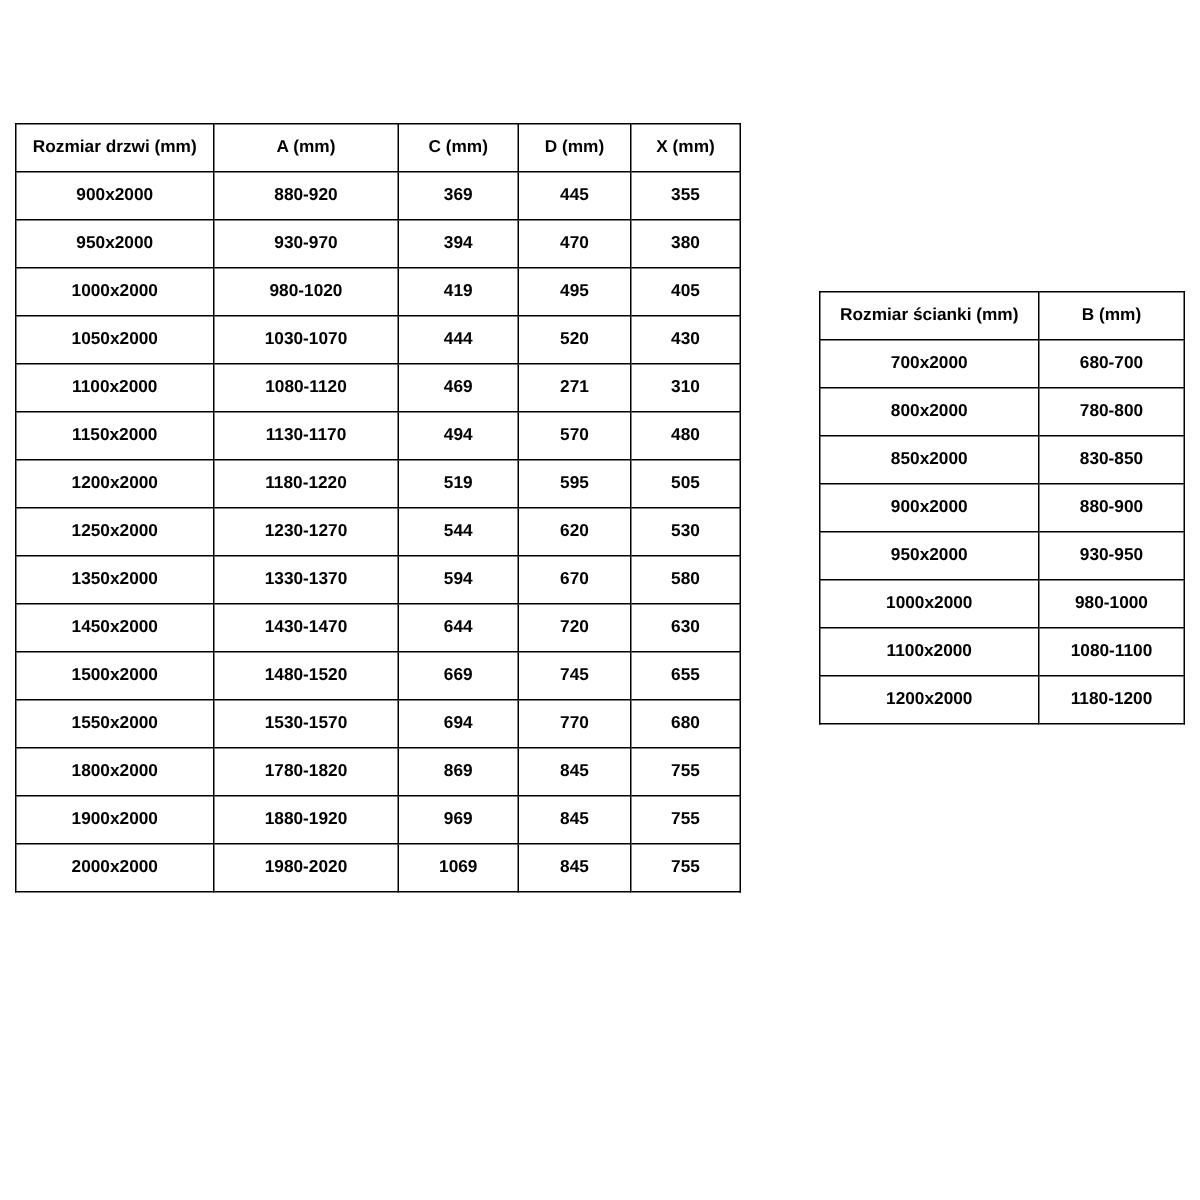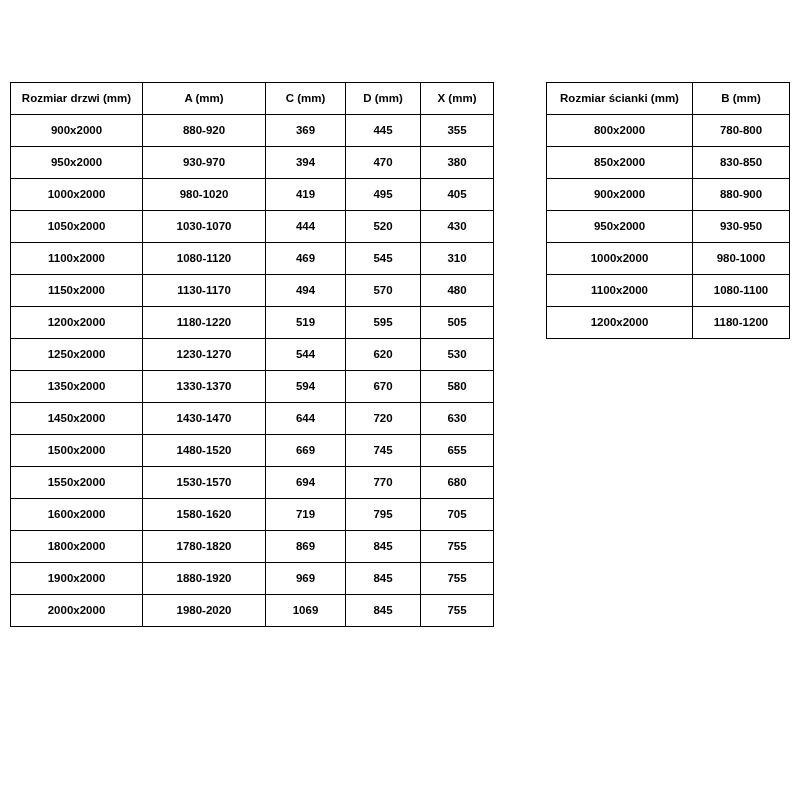--- a/index.html
+++ b/index.html
@@ -19,21 +19,21 @@
     height: 800px;
     box-sizing: border-box;
   }
   .tables-wrap {
     position: absolute;
     left: 10px;
     top: 82px;
     width: 780px;
     display: flex;
     flex-direction: row;
-    align-items: flex-start;
+    align-items: center;
     justify-content: space-between;
   }
   table {
     border-collapse: collapse;
     table-layout: fixed;
   }
   table.doors {
     width: 483px;
   }
   table.walls {
@@ -113,21 +113,21 @@
           <td>1050x2000</td>
           <td>1030-1070</td>
           <td>444</td>
           <td>520</td>
           <td>430</td>
         </tr>
         <tr>
           <td>1100x2000</td>
           <td>1080-1120</td>
           <td>469</td>
-          <td>545</td>
+          <td>271</td>
           <td>310</td>
         </tr>
         <tr>
           <td>1150x2000</td>
           <td>1130-1170</td>
           <td>494</td>
           <td>570</td>
           <td>480</td>
         </tr>
         <tr>
@@ -164,27 +164,20 @@
           <td>669</td>
           <td>745</td>
           <td>655</td>
         </tr>
         <tr>
           <td>1550x2000</td>
           <td>1530-1570</td>
           <td>694</td>
           <td>770</td>
           <td>680</td>
-        </tr>
-        <tr>
-          <td>1600x2000</td>
-          <td>1580-1620</td>
-          <td>719</td>
-          <td>795</td>
-          <td>705</td>
         </tr>
         <tr>
           <td>1800x2000</td>
           <td>1780-1820</td>
           <td>869</td>
           <td>845</td>
           <td>755</td>
         </tr>
         <tr>
           <td>1900x2000</td>
@@ -209,20 +202,24 @@
           <col class="w2">
       </colgroup>
       <thead>
         <tr>
           <th>Rozmiar ścianki (mm)</th>
           <th>B (mm)</th>
         </tr>
       </thead>
       <tbody>
         <tr>
+          <td>700x2000</td>
+          <td>680-700</td>
+        </tr>
+        <tr>
           <td>800x2000</td>
           <td>780-800</td>
         </tr>
         <tr>
           <td>850x2000</td>
           <td>830-850</td>
         </tr>
         <tr>
           <td>900x2000</td>
           <td>880-900</td>

